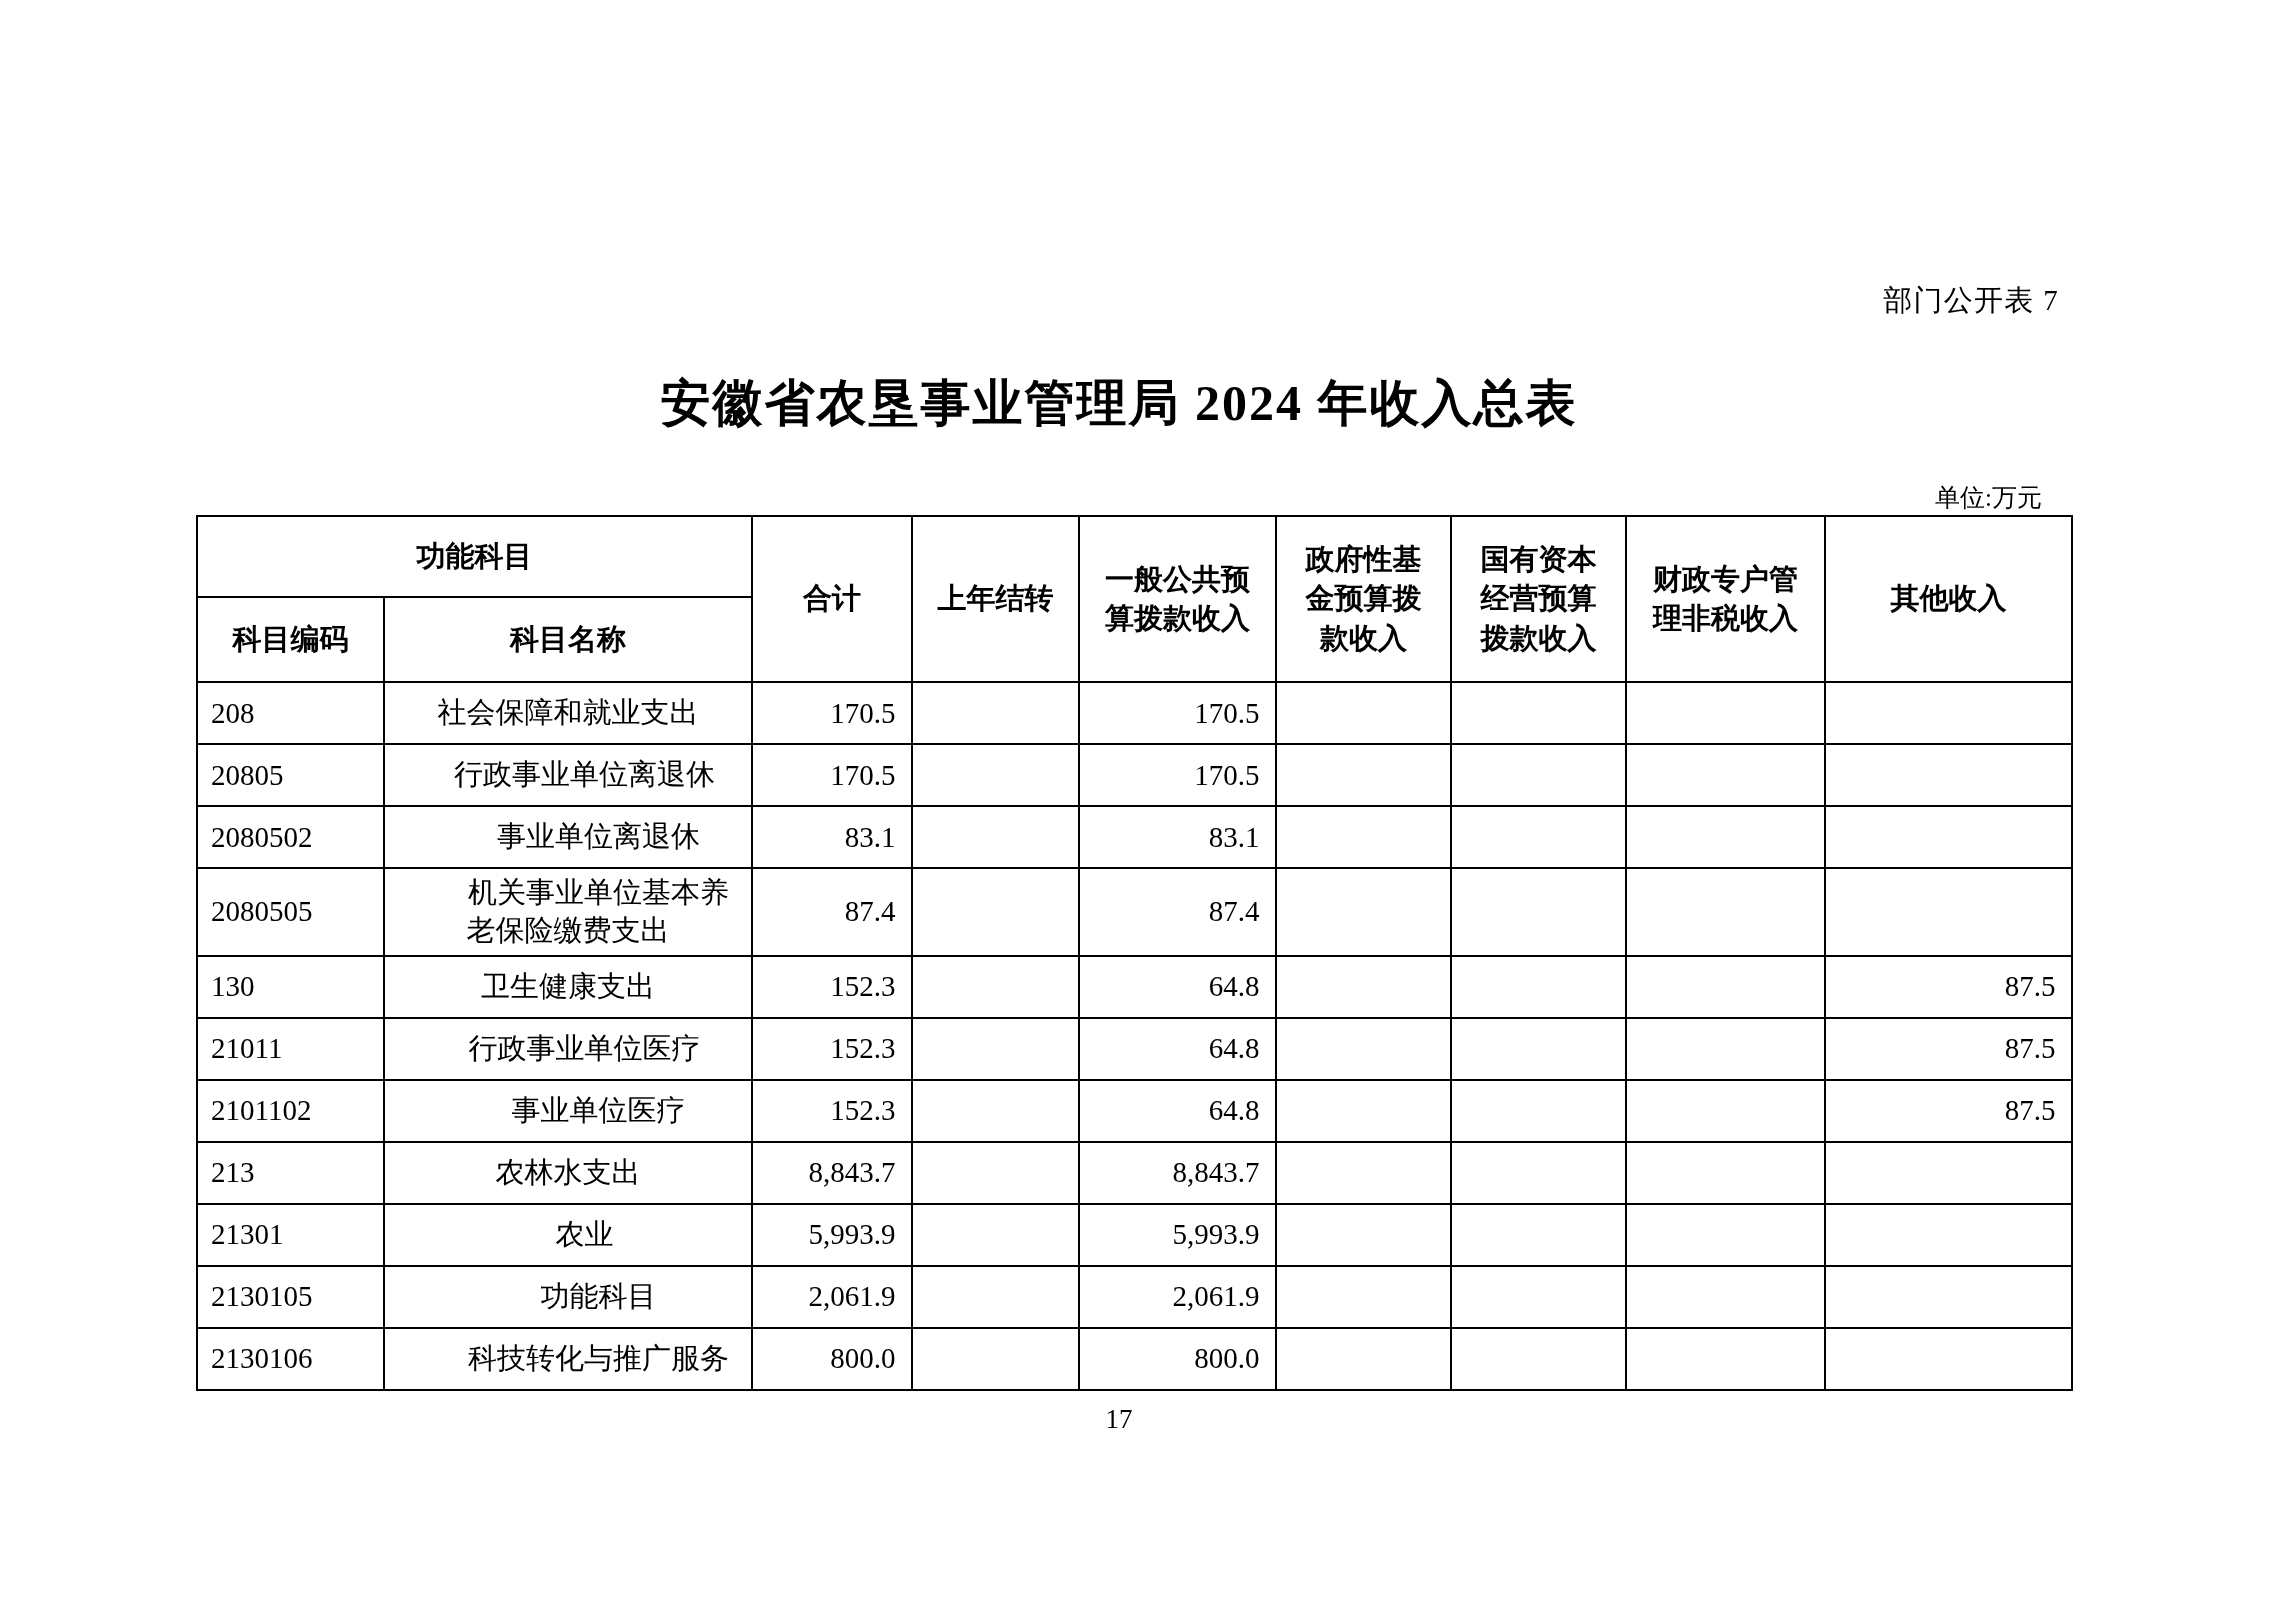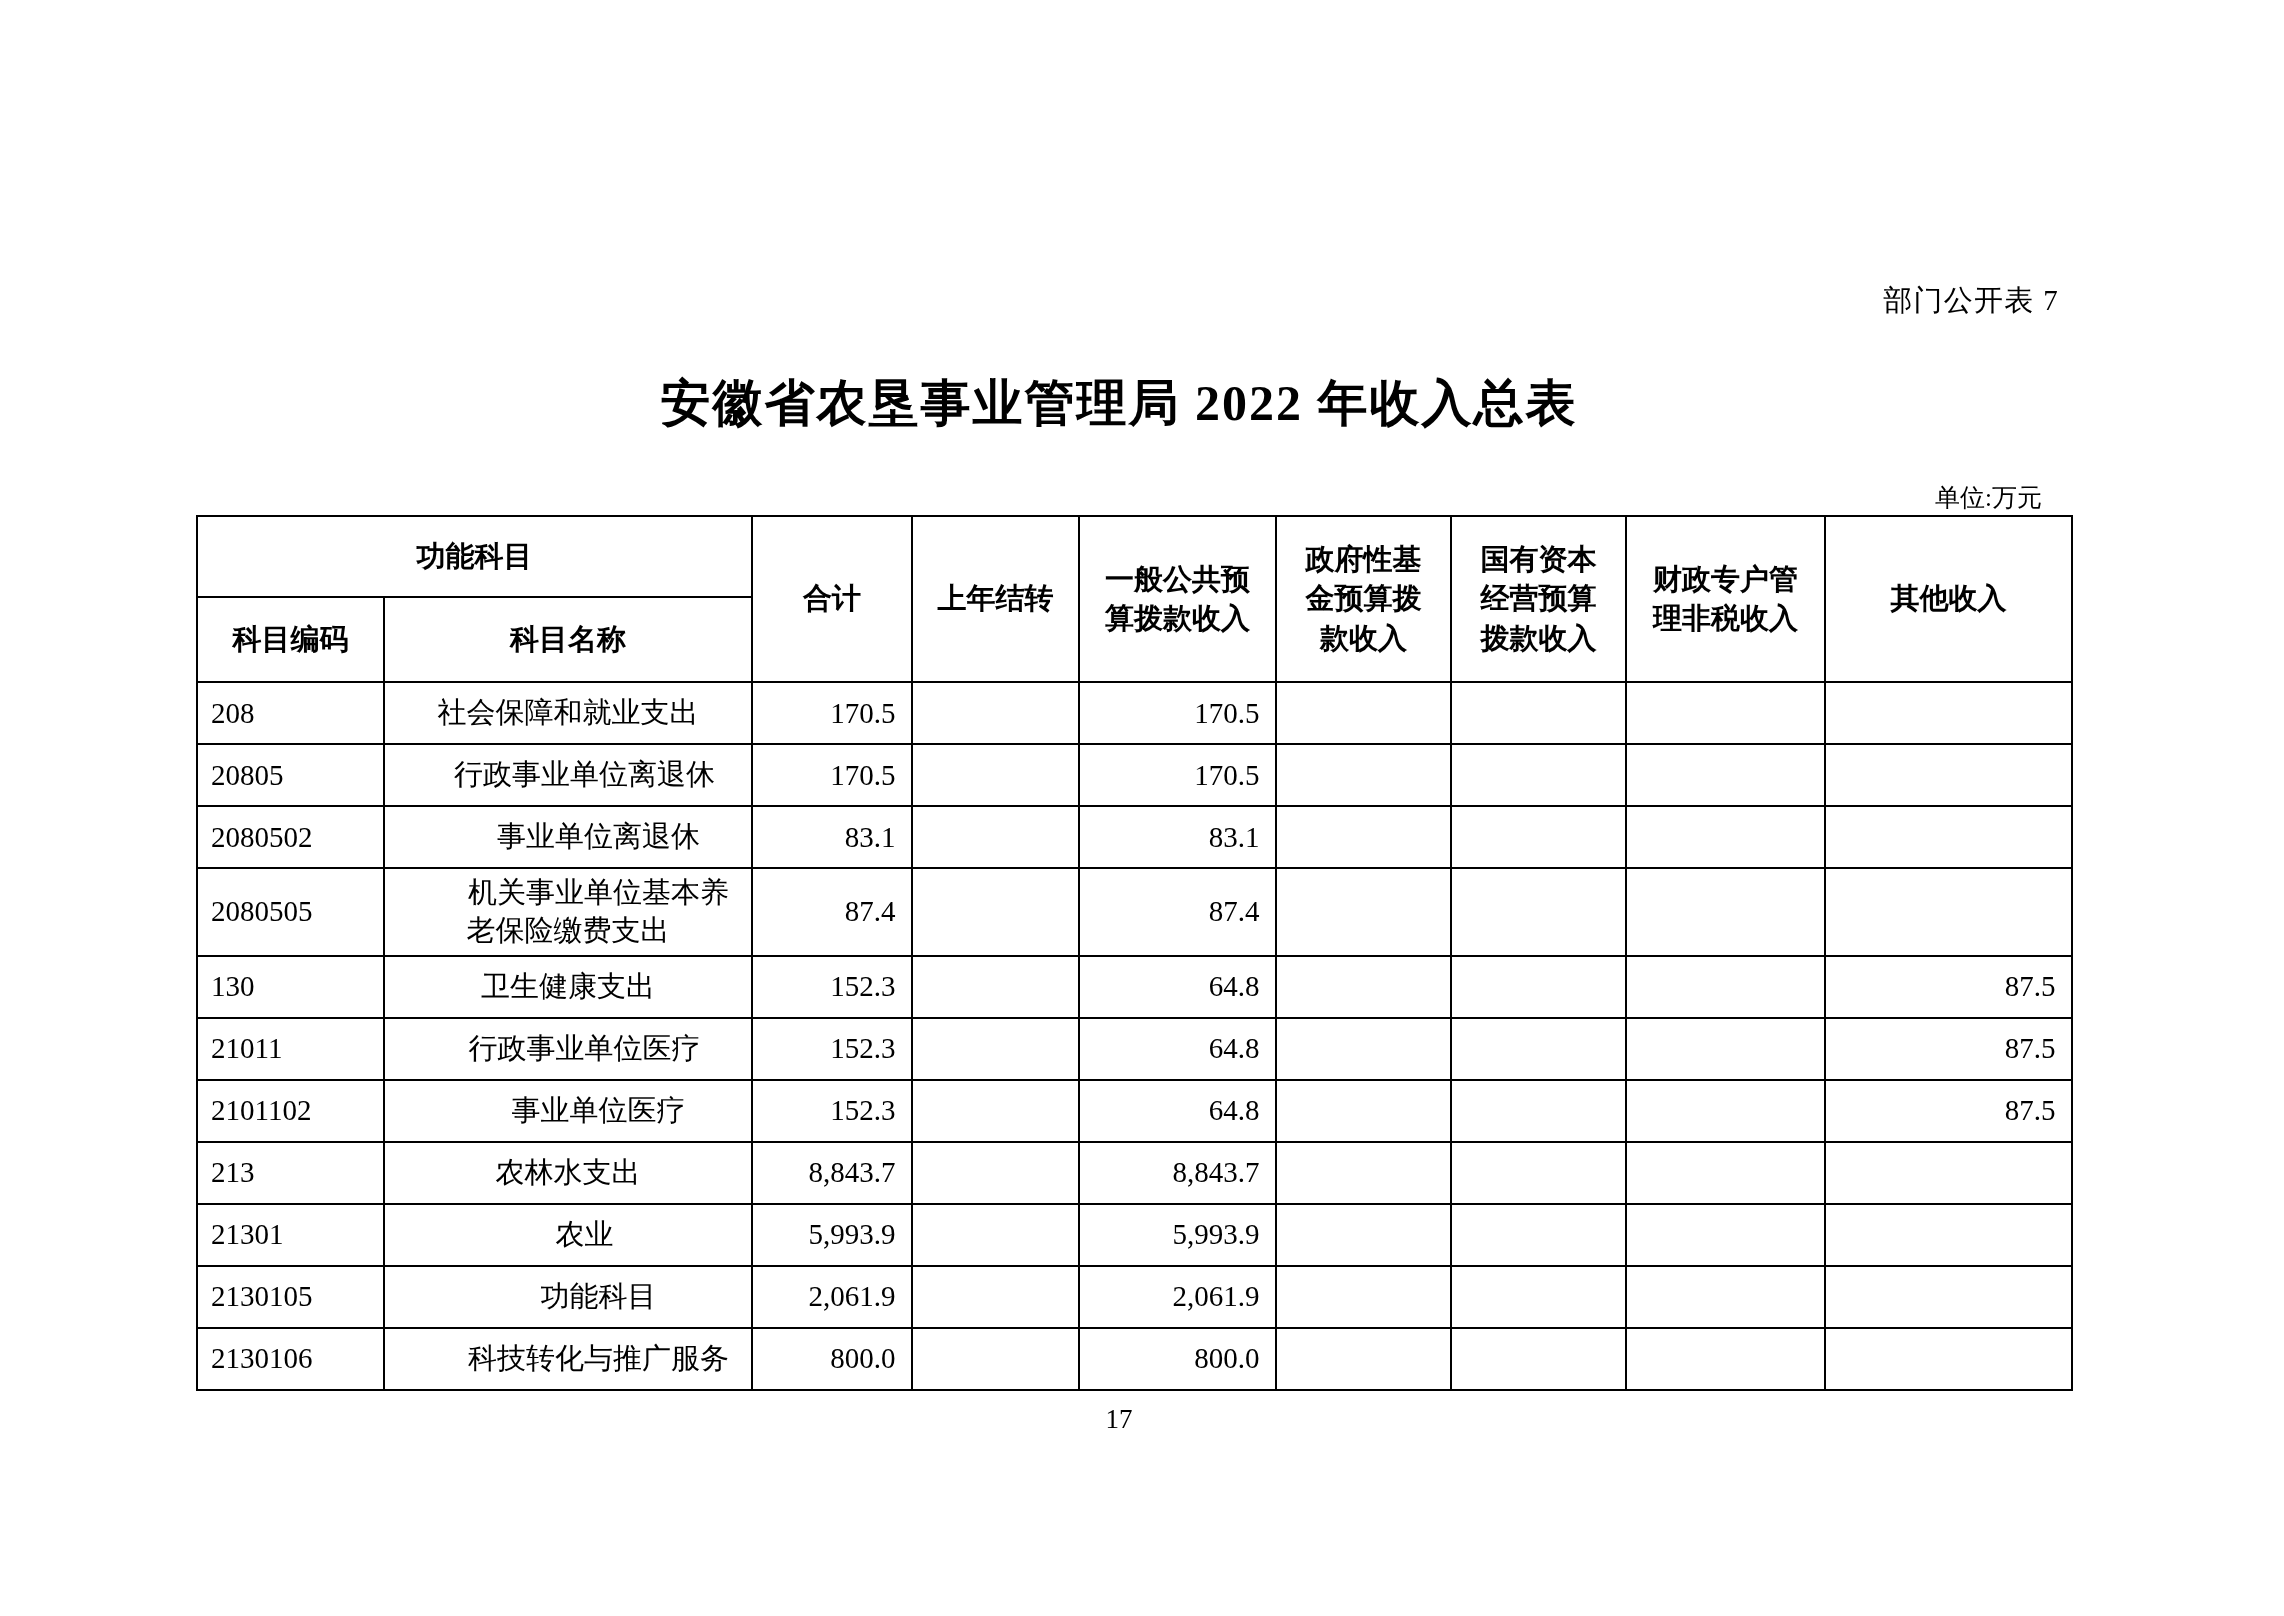--- a/index.html
+++ b/index.html
@@ -99,21 +99,21 @@
     width: 1874px;
     text-align: center;
     font-size: 27px;
   }
 </style>
 </head>
 <body>
 
 <div class="corner-label">部门公开表 7</div>
 
-<h1 class="doc-title">安徽省农垦事业管理局 2022 年收入总表</h1>
+<h1 class="doc-title">安徽省农垦事业管理局 2024 年收入总表</h1>
 
 <div class="unit-label">单位:万元</div>
 
 <table class="income-table">
   <colgroup>
     <col style="width:187px">
     <col style="width:368px">
     <col style="width:160px">
     <col style="width:167px">
     <col style="width:197px">

